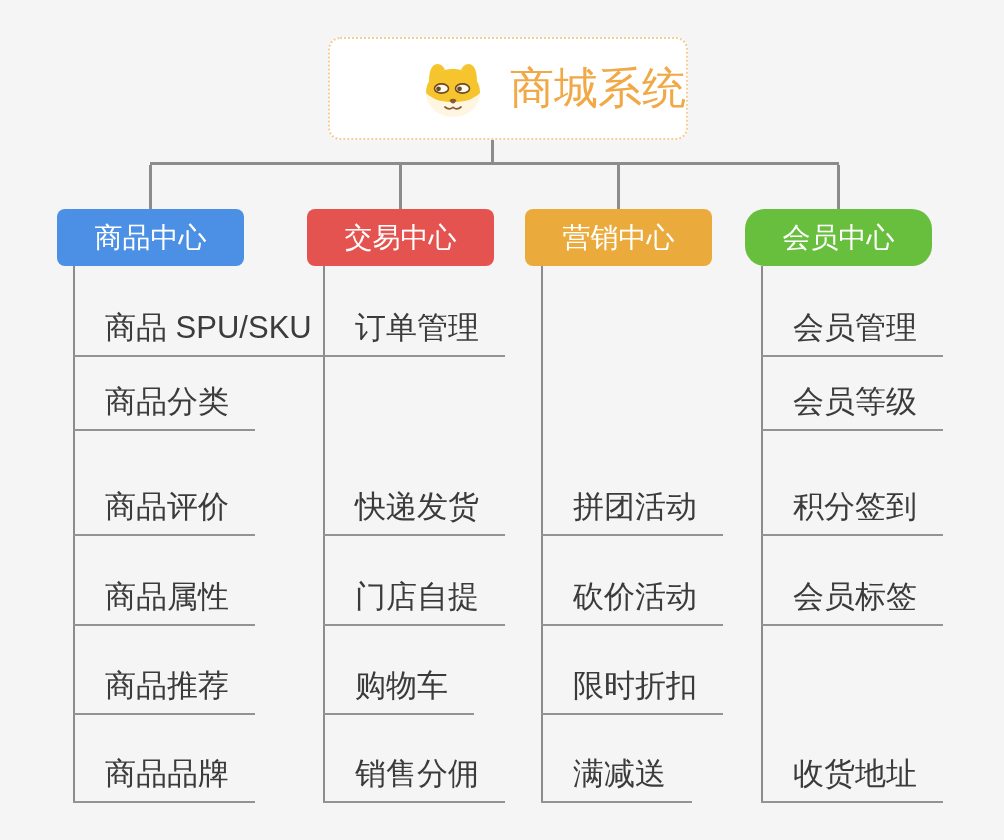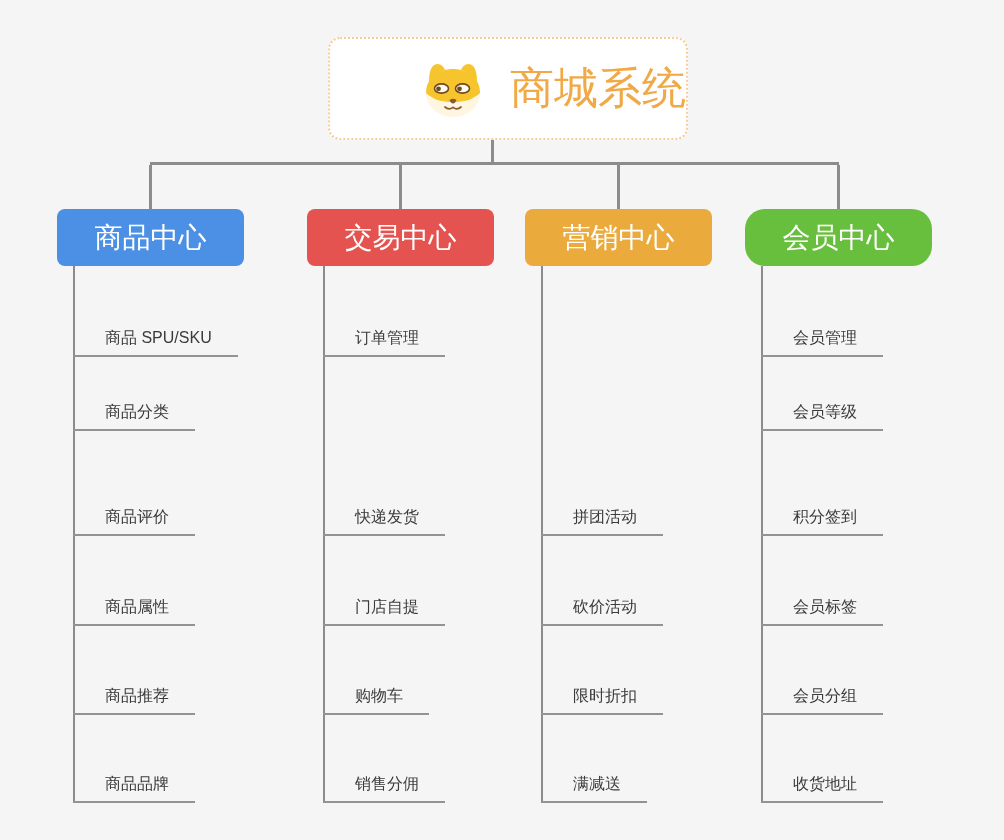--- a/index.html
+++ b/index.html
@@ -66,21 +66,21 @@
 
   .child {
     position: absolute;
     left: 16px;
     height: 46px;
     width: max-content;
     padding: 0 26px 6px 32px;
     border-bottom: 2px solid #939393;
     display: flex;
     align-items: flex-end;
-    font-size: 16px;
+    font-size: 31px;
     color: #3B3B3B;
     white-space: nowrap;
     cursor: default;
   }
   .child.r0 { top: 311px; }
   .child.r1 { top: 385px; }
   .child.r2 { top: 490px; }
   .child.r3 { top: 580px; }
   .child.r4 { top: 669px; }
   .child.r5 { top: 757px; }
@@ -159,17 +159,16 @@
   <div class="branch b3">
     <div class="line drop"></div>
     <div class="branch-box" style="background-color: rgb(104, 190, 61); border-radius: 20px;">
       <span class="branch-label">会员中心</span>
     </div>
     <div class="line spine"></div>
     <div class="child r0">会员管理</div>
     <div class="child r1">会员等级</div>
     <div class="child r2">积分签到</div>
     <div class="child r3">会员标签</div>
-    <div class="child r4">会员分组</div>
     <div class="child r5">收货地址</div>
   </div>
 
 </div>
 
 </body></html>

